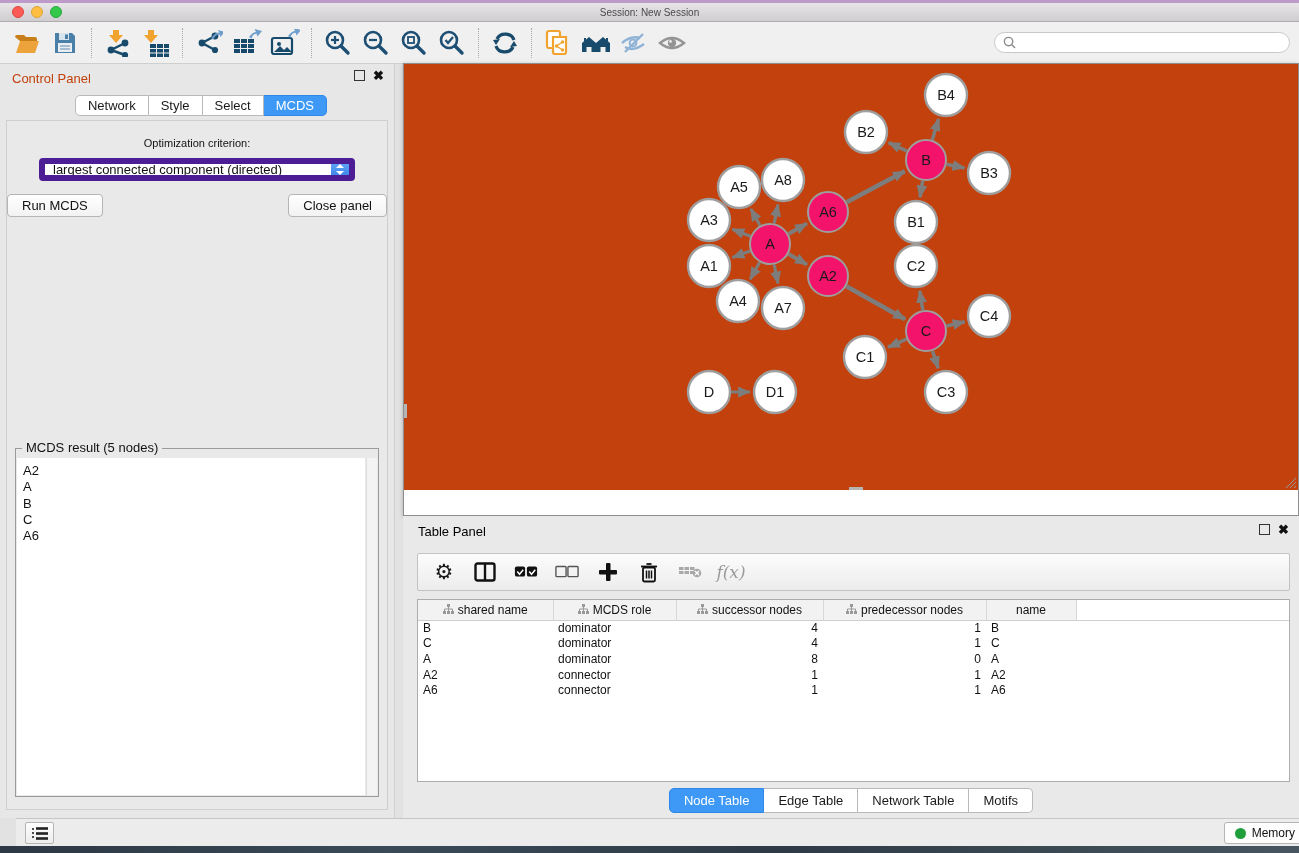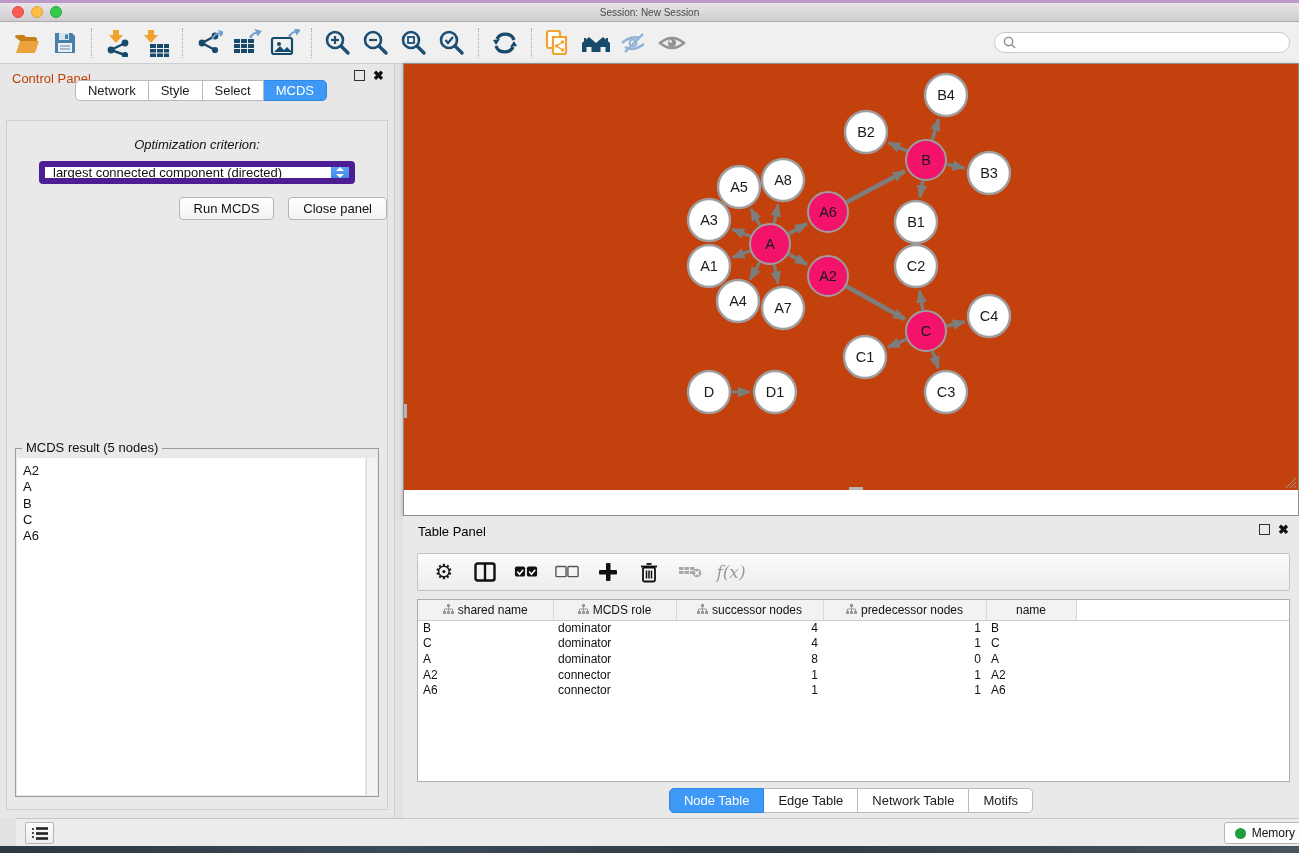--- a/index.html
+++ b/index.html
@@ -33,40 +33,40 @@
 
   
   .control-panel { position:absolute; left:0; top:64px; width:395px; height:754px; background:#e7e7e7;
     border-right:1px solid #cfcfcf; }
   .panel-head { position:relative; height:26px; }
   .panel-head .ptitle { position:absolute; left:12px; top:7px; font-size:13px; color:#c2410c; }
   .panel-icons { position:absolute; right:10px; top:6px; display:flex; gap:8px; align-items:center; }
   .float-glyph { display:inline-block; width:11px; height:11px; border:1.5px solid #333; }
   .close-glyph { font-size:13px; font-weight:bold; color:#111; line-height:11px; }
 
-  .ctl-tabs { position:absolute; left:0; top:16px; width:100%; display:flex; justify-content:center;padding-left:8px; }
+  .ctl-tabs { position:absolute; left:0; top:31px; width:100%; display:flex; justify-content:center;padding-left:8px; }
   .tab { background:#fff; border:1px solid #b9b9b9; border-left:none; padding:2px 12px; font-size:13px; color:#1a1a1a; }
   .tab:first-child { border-left:1px solid #b9b9b9; border-radius:5px 0 0 5px; }
   .tab:last-child { border-radius:0 5px 5px 0; }
   .tab.active { background:#3d99f5; border-color:#2f87e8; color:#fff; }
 
   .ctl-body { position:absolute; left:6px; right:6px; top:56px; bottom:8px; background:#e9e9e9;
     border:1px solid #cfcfcf; }
-  .opt-label { margin-top:16px; text-align:center; font-size:13px; color:#111;font-style:italic; }
+  .opt-label { margin-top:16px; text-align:center; font-size:11px; color:#111; }
   .select-row { display:flex; justify-content:center; margin-top:9px; }
   .select { width:316px; height:23px; background:#fff; border:6px solid #4c1d95; border-radius:4px;
     display:flex; align-items:center; overflow:hidden; }
   .select .sel-text { flex:1; font-size:13px; padding-left:8px; color:#111; white-space:nowrap; }
   .stepper { width:18px; height:23px; background:linear-gradient(#6fb0fa,#2d7ae4); border-radius:0 4px 4px 0;
     display:flex; flex-direction:column; align-items:center; justify-content:center; }
   .chev-up { width:0; height:0; border-left:4px solid transparent; border-right:4px solid transparent;
     border-bottom:4px solid #fff; margin-bottom:3px; }
   .chev-down { width:0; height:0; border-left:4px solid transparent; border-right:4px solid transparent;
     border-top:4px solid #fff; }
-  .btn-row { display:flex; justify-content:flex-end; gap:14px; margin-top:13px; }
+  .btn-row { display:flex; justify-content:space-between; gap:14px; margin-top:13px; }
   .pbtn { background:linear-gradient(#ffffff,#f2f2f2); border:1px solid #b5b5b5; border-radius:4px;
     font-size:13px; padding:3px 14px; color:#111; }
 
   .result-box { position:absolute; left:8px; right:8px; top:327px; bottom:12px; border:1px solid #9a9a9a; }
   .result-legend { position:absolute; top:-9px; left:6px; background:#e9e9e9; padding:0 4px; font-size:13px; color:#111; }
   .result-list { position:absolute; left:1px; right:13px; top:9px; bottom:1px; background:#fff;
     padding:5px 0 0 6px; overflow:hidden; }
   .result-scroll { position:absolute; right:1px; top:9px; bottom:1px; width:11px; background:#f3f3f3; border-left:1px solid #ddd; }
   .result-item { font-size:13px; line-height:16.3px; color:#111; }
 

